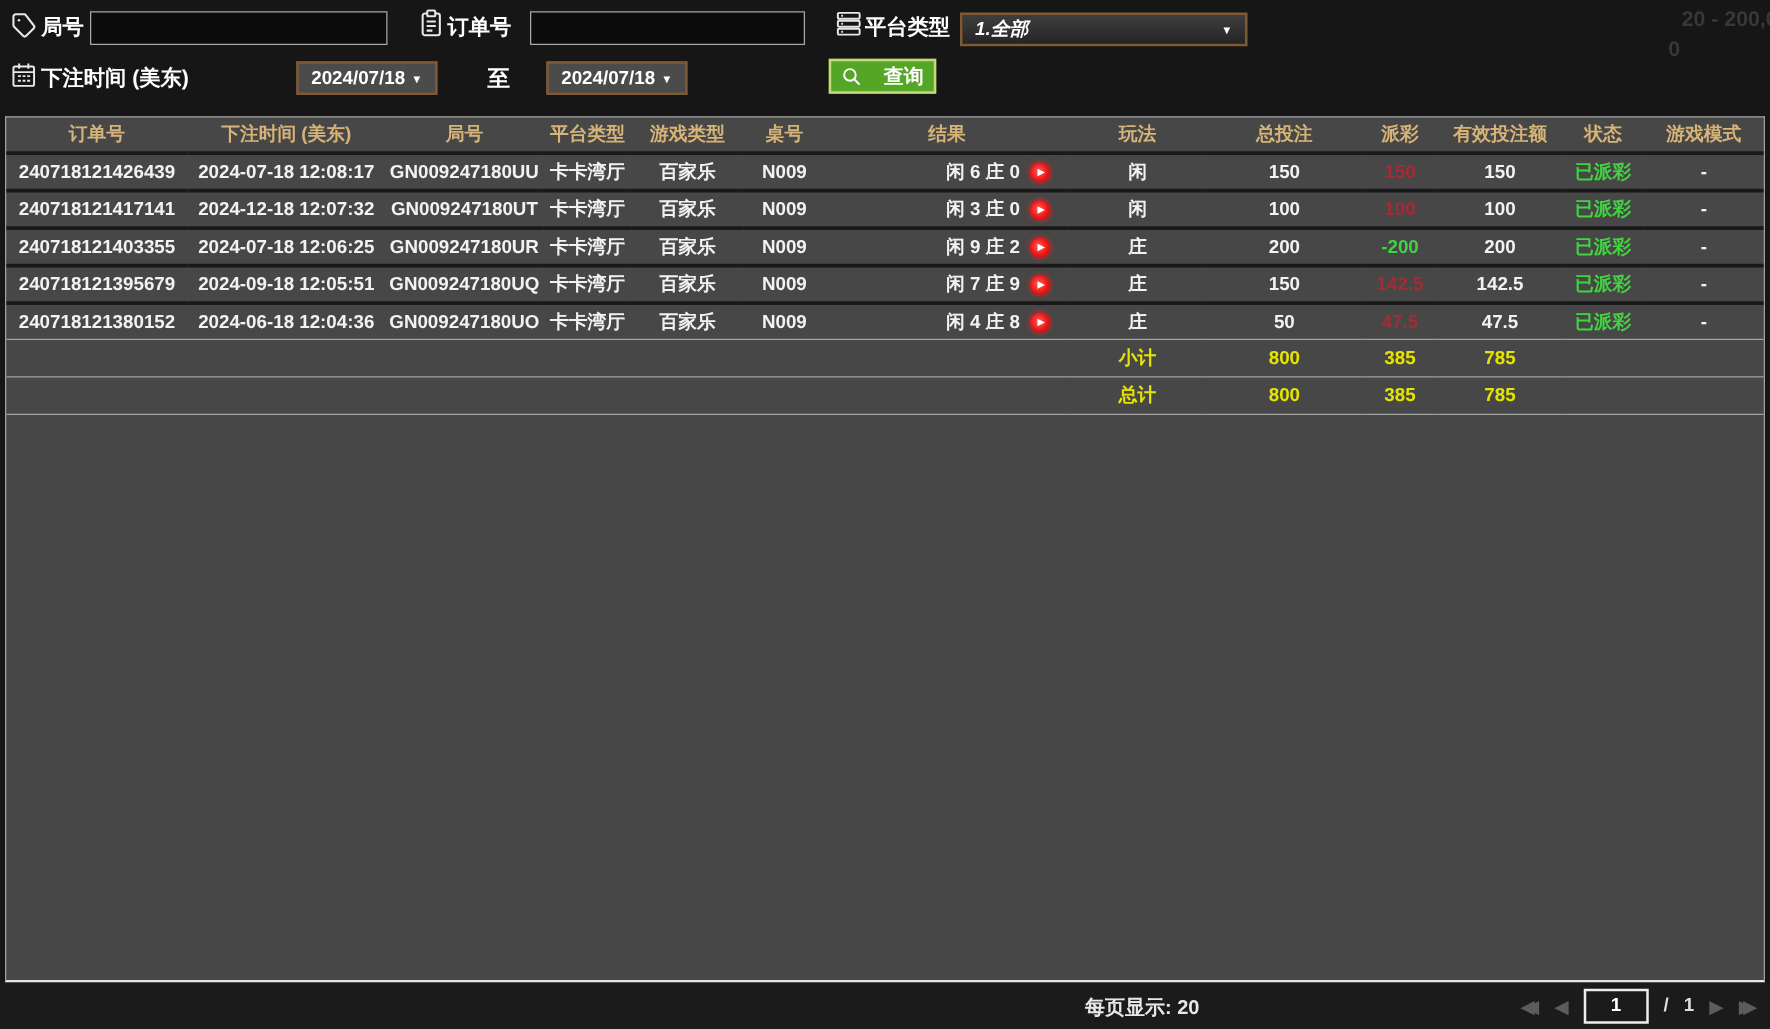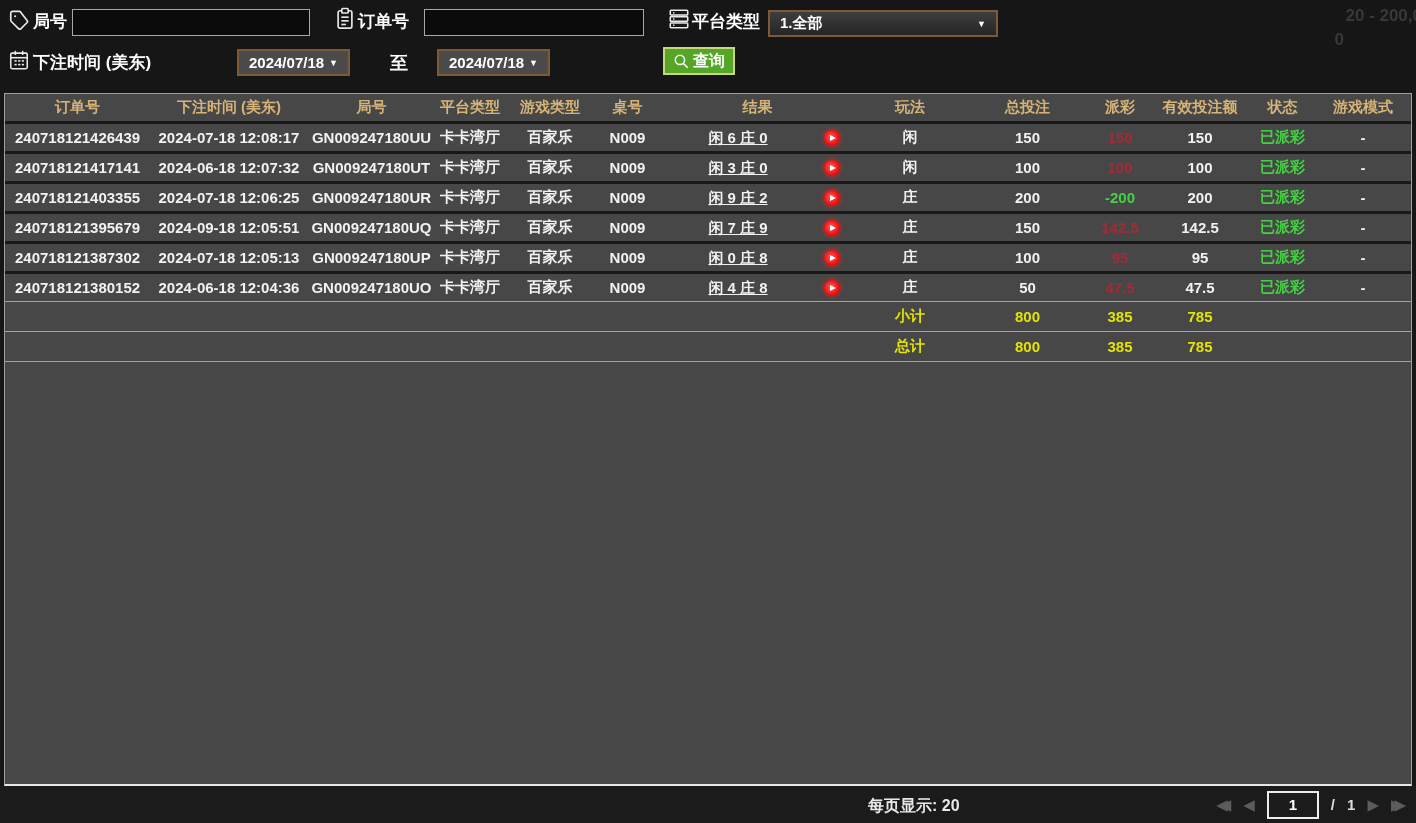--- a/index.html
+++ b/index.html
@@ -29,21 +29,21 @@
   .select-box{
     box-sizing:border-box;height:27px;
     background:linear-gradient(#3e3e3e,#252525);
     border:2px solid var(--accent-border);color:#fff;font-size:15px;
     display:flex;align-items:center;cursor:pointer;padding:0 10px;
   }
   .select-box .caret{margin-left:auto;}
   .query-btn{
     box-sizing:border-box;height:28px;background:var(--btn-green);
     border:2px solid var(--btn-border);color:#fff;font-size:16px;font-weight:bold;
-    display:flex;align-items:center;gap:3px;padding:0 8px;cursor:pointer;
+    display:flex;align-items:center;gap:17px;padding:0 8px;cursor:pointer;
     font-family:inherit;
   }
   .ghost{color:#383838;font-size:17px;white-space:nowrap;}
   
   .table-wrap{
     position:absolute;left:4px;right:4px;top:93px;bottom:37px;
     background:#474747;border:1px solid #9f9f9f;border-bottom:2px solid #e6e6e6;
     overflow:hidden;
   }
   table{width:100%;border-collapse:separate;border-spacing:0;table-layout:fixed;}
@@ -57,22 +57,21 @@
   }
   tbody.rows tr td{border-bottom:3px solid #191919;}
   tbody.rows tr:last-child td{border-bottom:none;}
   td.l{text-align:left;padding-left:10px;}
   td.red{color:var(--red);}
   td.green{color:var(--green);}
   td.status{color:var(--green);}
   .result-wrap{position:relative;height:27px;}
   .result-text{
     position:absolute;left:0;top:0;width:156px;height:21px;line-height:27px;
-    text-align:center;
-    text-decoration:underline;
+    text-align:right;
   }
   .play-icon{
     position:absolute;left:164px;top:5.5px;width:16px;height:16px;border-radius:50%;
     background:radial-gradient(circle at 45% 45%, #ff6060 0%, #ee1515 55%, #c40000 100%);
     box-shadow:0 0 5px rgba(255,30,30,.85);
     display:flex;align-items:center;justify-content:center;cursor:pointer;
   }
   .play-icon::after{
     content:'';display:block;margin-left:2px;
     border-left:6px solid #fff;border-top:3.5px solid transparent;border-bottom:3.5px solid transparent;
@@ -127,21 +126,21 @@
   <svg width="22" height="22" viewBox="0 0 24 24" fill="none" stroke="#e8e8e8" stroke-width="1.7">
     <rect x="2.5" y="2.5" width="19" height="5.2" rx="1"></rect>
     <rect x="2.5" y="9.4" width="19" height="5.2" rx="1"></rect>
     <rect x="2.5" y="16.3" width="19" height="5.2" rx="1"></rect>
     <line x1="5.5" y1="5.1" x2="7" y2="5.1"></line>
     <line x1="5.5" y1="12" x2="7" y2="12"></line>
     <line x1="5.5" y1="18.9" x2="7" y2="18.9"></line>
   </svg>
 </span>
 <span class="abs flabel" style="left:692px;top:11px;">平台类型</span>
-<div class="abs select-box" style="left:768px;top:10px;width:230px;">
+<div class="abs select-box" style="left:768px;top:10px;width:230px;font-style:italic;">
   <span>1.全部</span>
   <span class="caret">▼</span>
 </div>
 
 <div class="abs ghost" style="right:-6px;top:6px;">20 - 200,0</div>
 <div class="abs ghost" style="right:72px;top:30px;">0</div>
 
 <span class="abs icon" style="left:8px;top:48px;">
   <svg width="22" height="24" viewBox="0 0 24 24" fill="none" stroke="#e8e8e8" stroke-width="1.7">
     <rect x="3" y="4.5" width="18" height="17" rx="1.5"></rect>
@@ -228,21 +227,21 @@
     </td>
     <td>闲</td>
     <td>150</td>
     <td class="red">150</td>
     <td>150</td>
     <td class="status">已派彩</td>
     <td>-</td>
   </tr>
         <tr>
     <td class="l">240718121417141</td>
-    <td>2024-06-18 12:07:32</td>
+    <td>2024-12-18 12:07:32</td>
     <td>GN009247180UT</td>
     <td>卡卡湾厅</td>
     <td>百家乐</td>
     <td>N009</td>
     <td>
       <div class="result-wrap">
         <span class="result-text">闲 3 庄 0</span>
         <span class="play-icon"></span>
       </div>
     </td>
@@ -283,40 +282,20 @@
     <td>
       <div class="result-wrap">
         <span class="result-text">闲 7 庄 9</span>
         <span class="play-icon"></span>
       </div>
     </td>
     <td>庄</td>
     <td>150</td>
     <td class="red">142.5</td>
     <td>142.5</td>
-    <td class="status">已派彩</td>
-    <td>-</td>
-  </tr>
-        <tr>
-    <td class="l">240718121387302</td>
-    <td>2024-07-18 12:05:13</td>
-    <td>GN009247180UP</td>
-    <td>卡卡湾厅</td>
-    <td>百家乐</td>
-    <td>N009</td>
-    <td>
-      <div class="result-wrap">
-        <span class="result-text">闲 0 庄 8</span>
-        <span class="play-icon"></span>
-      </div>
-    </td>
-    <td>庄</td>
-    <td>100</td>
-    <td class="red">95</td>
-    <td>95</td>
     <td class="status">已派彩</td>
     <td>-</td>
   </tr>
         <tr>
     <td class="l">240718121380152</td>
     <td>2024-06-18 12:04:36</td>
     <td>GN009247180UO</td>
     <td>卡卡湾厅</td>
     <td>百家乐</td>
     <td>N009</td>

